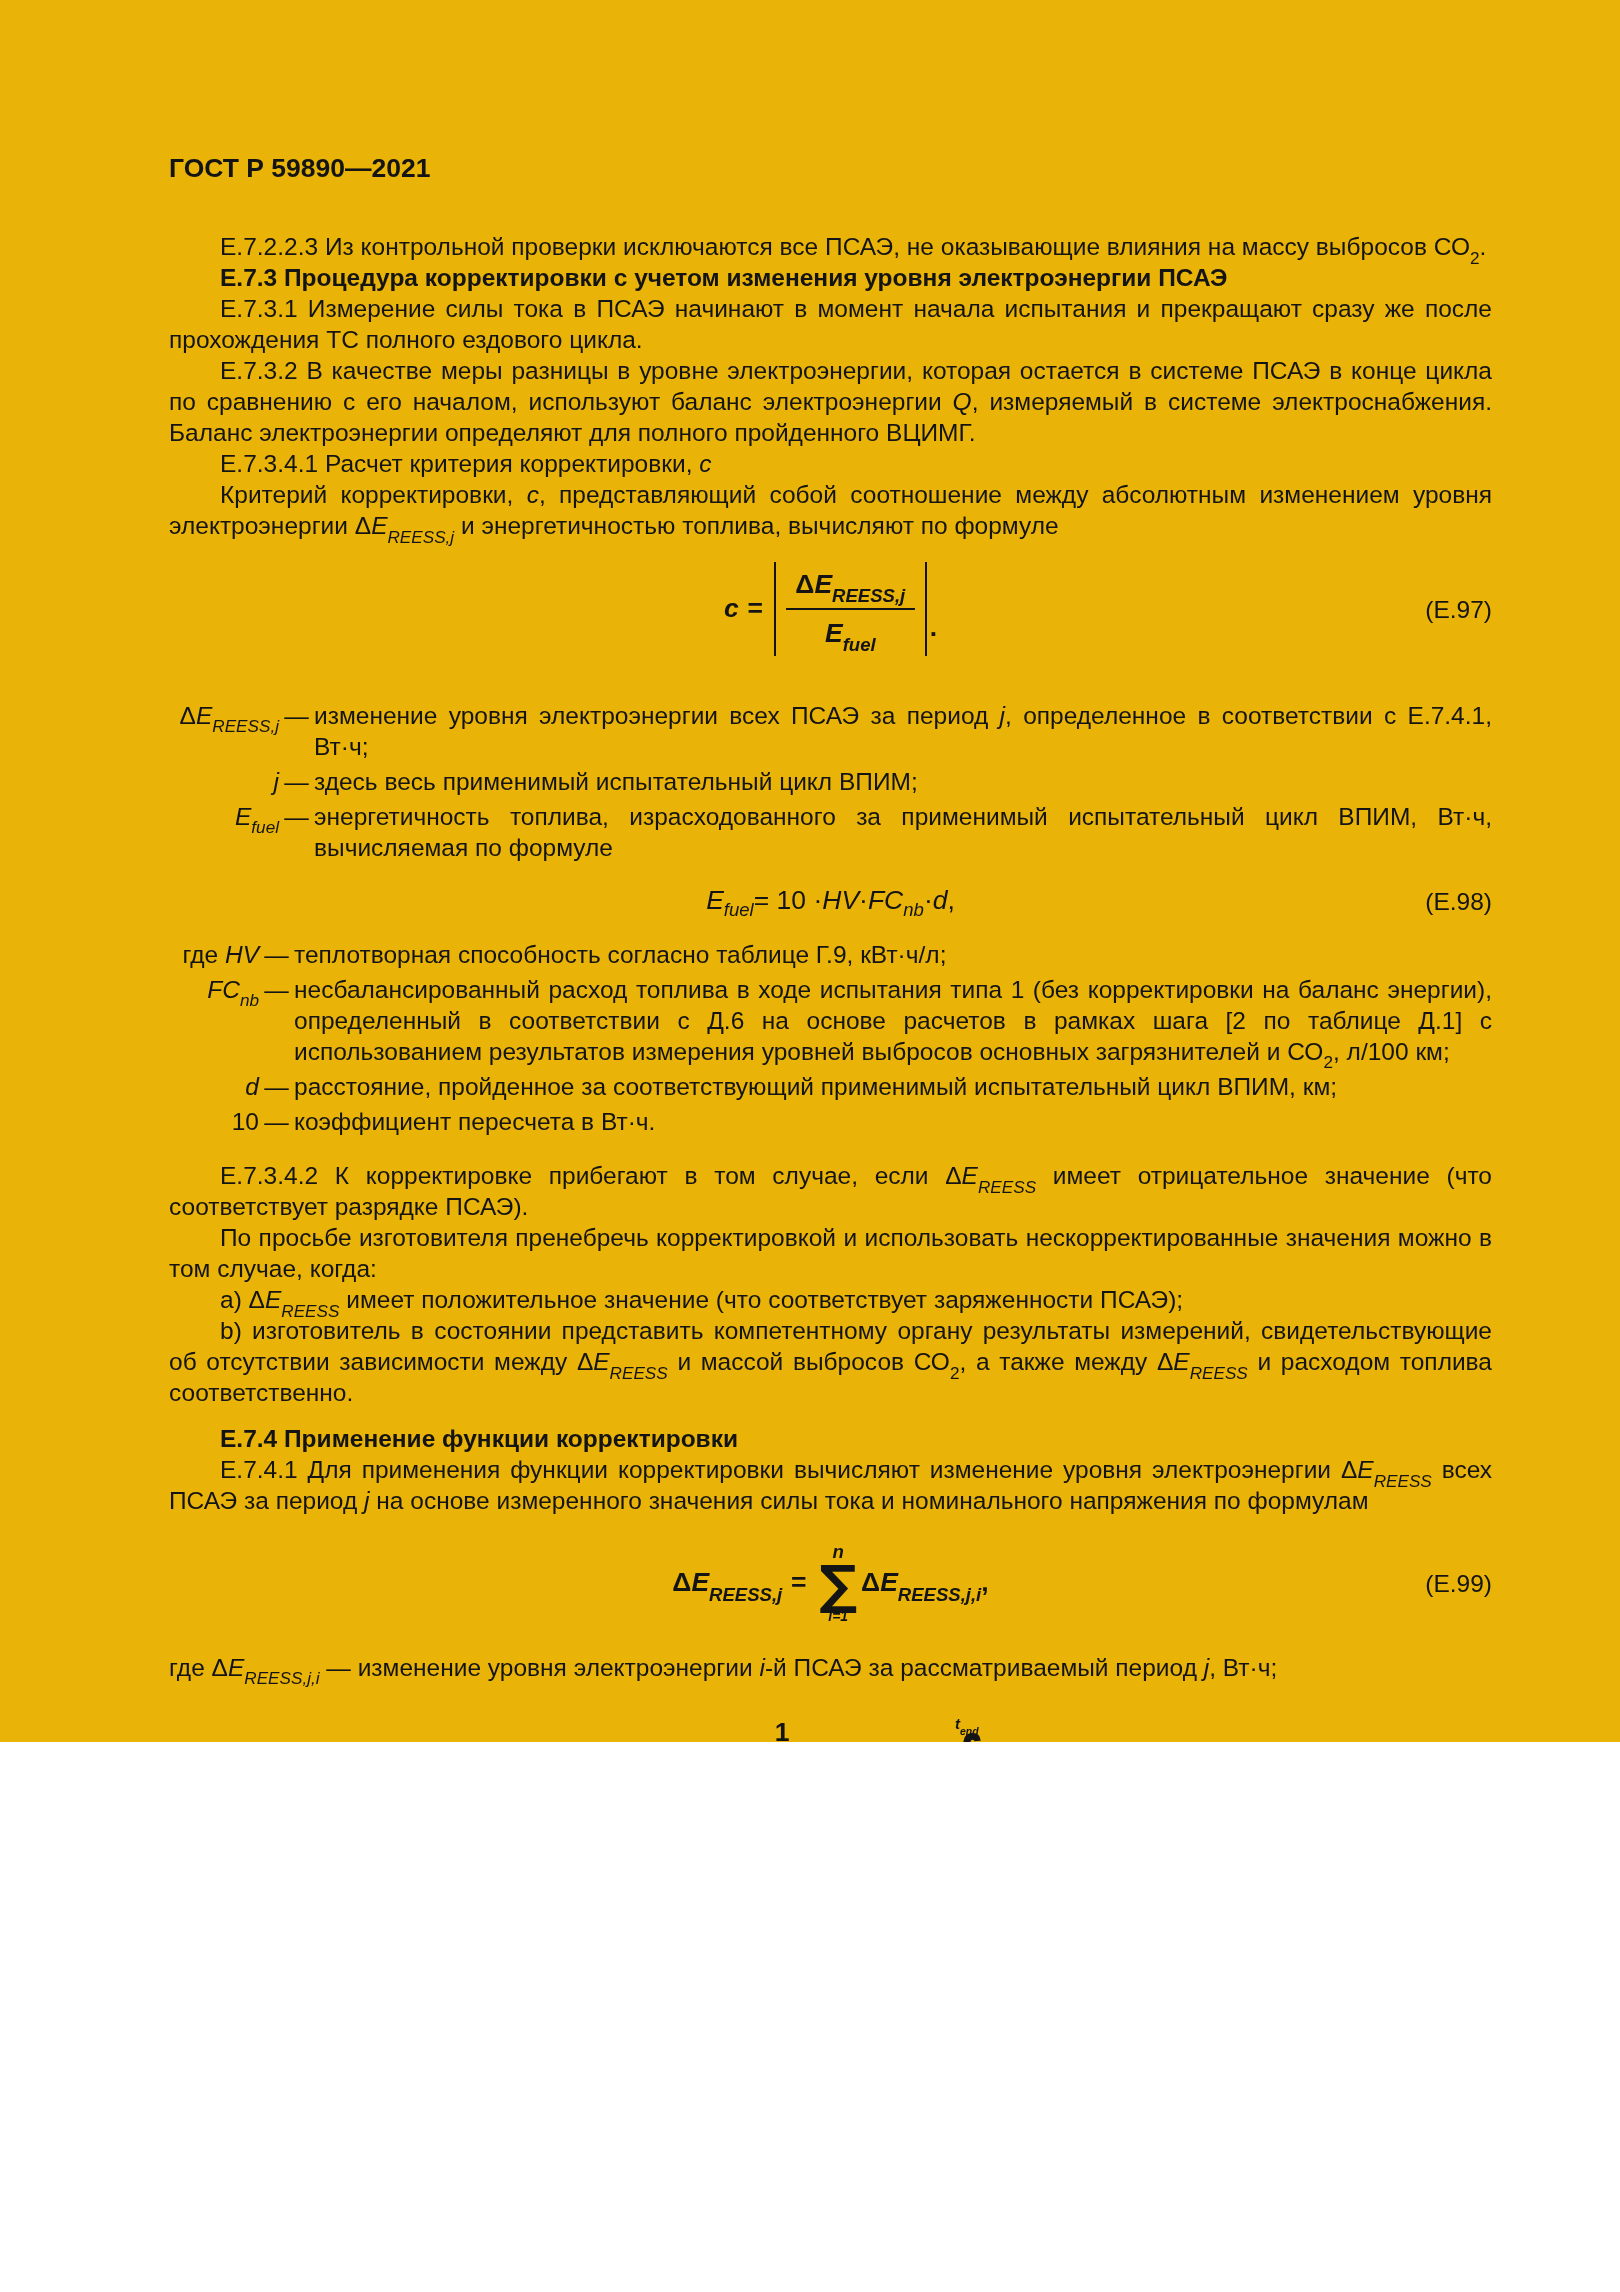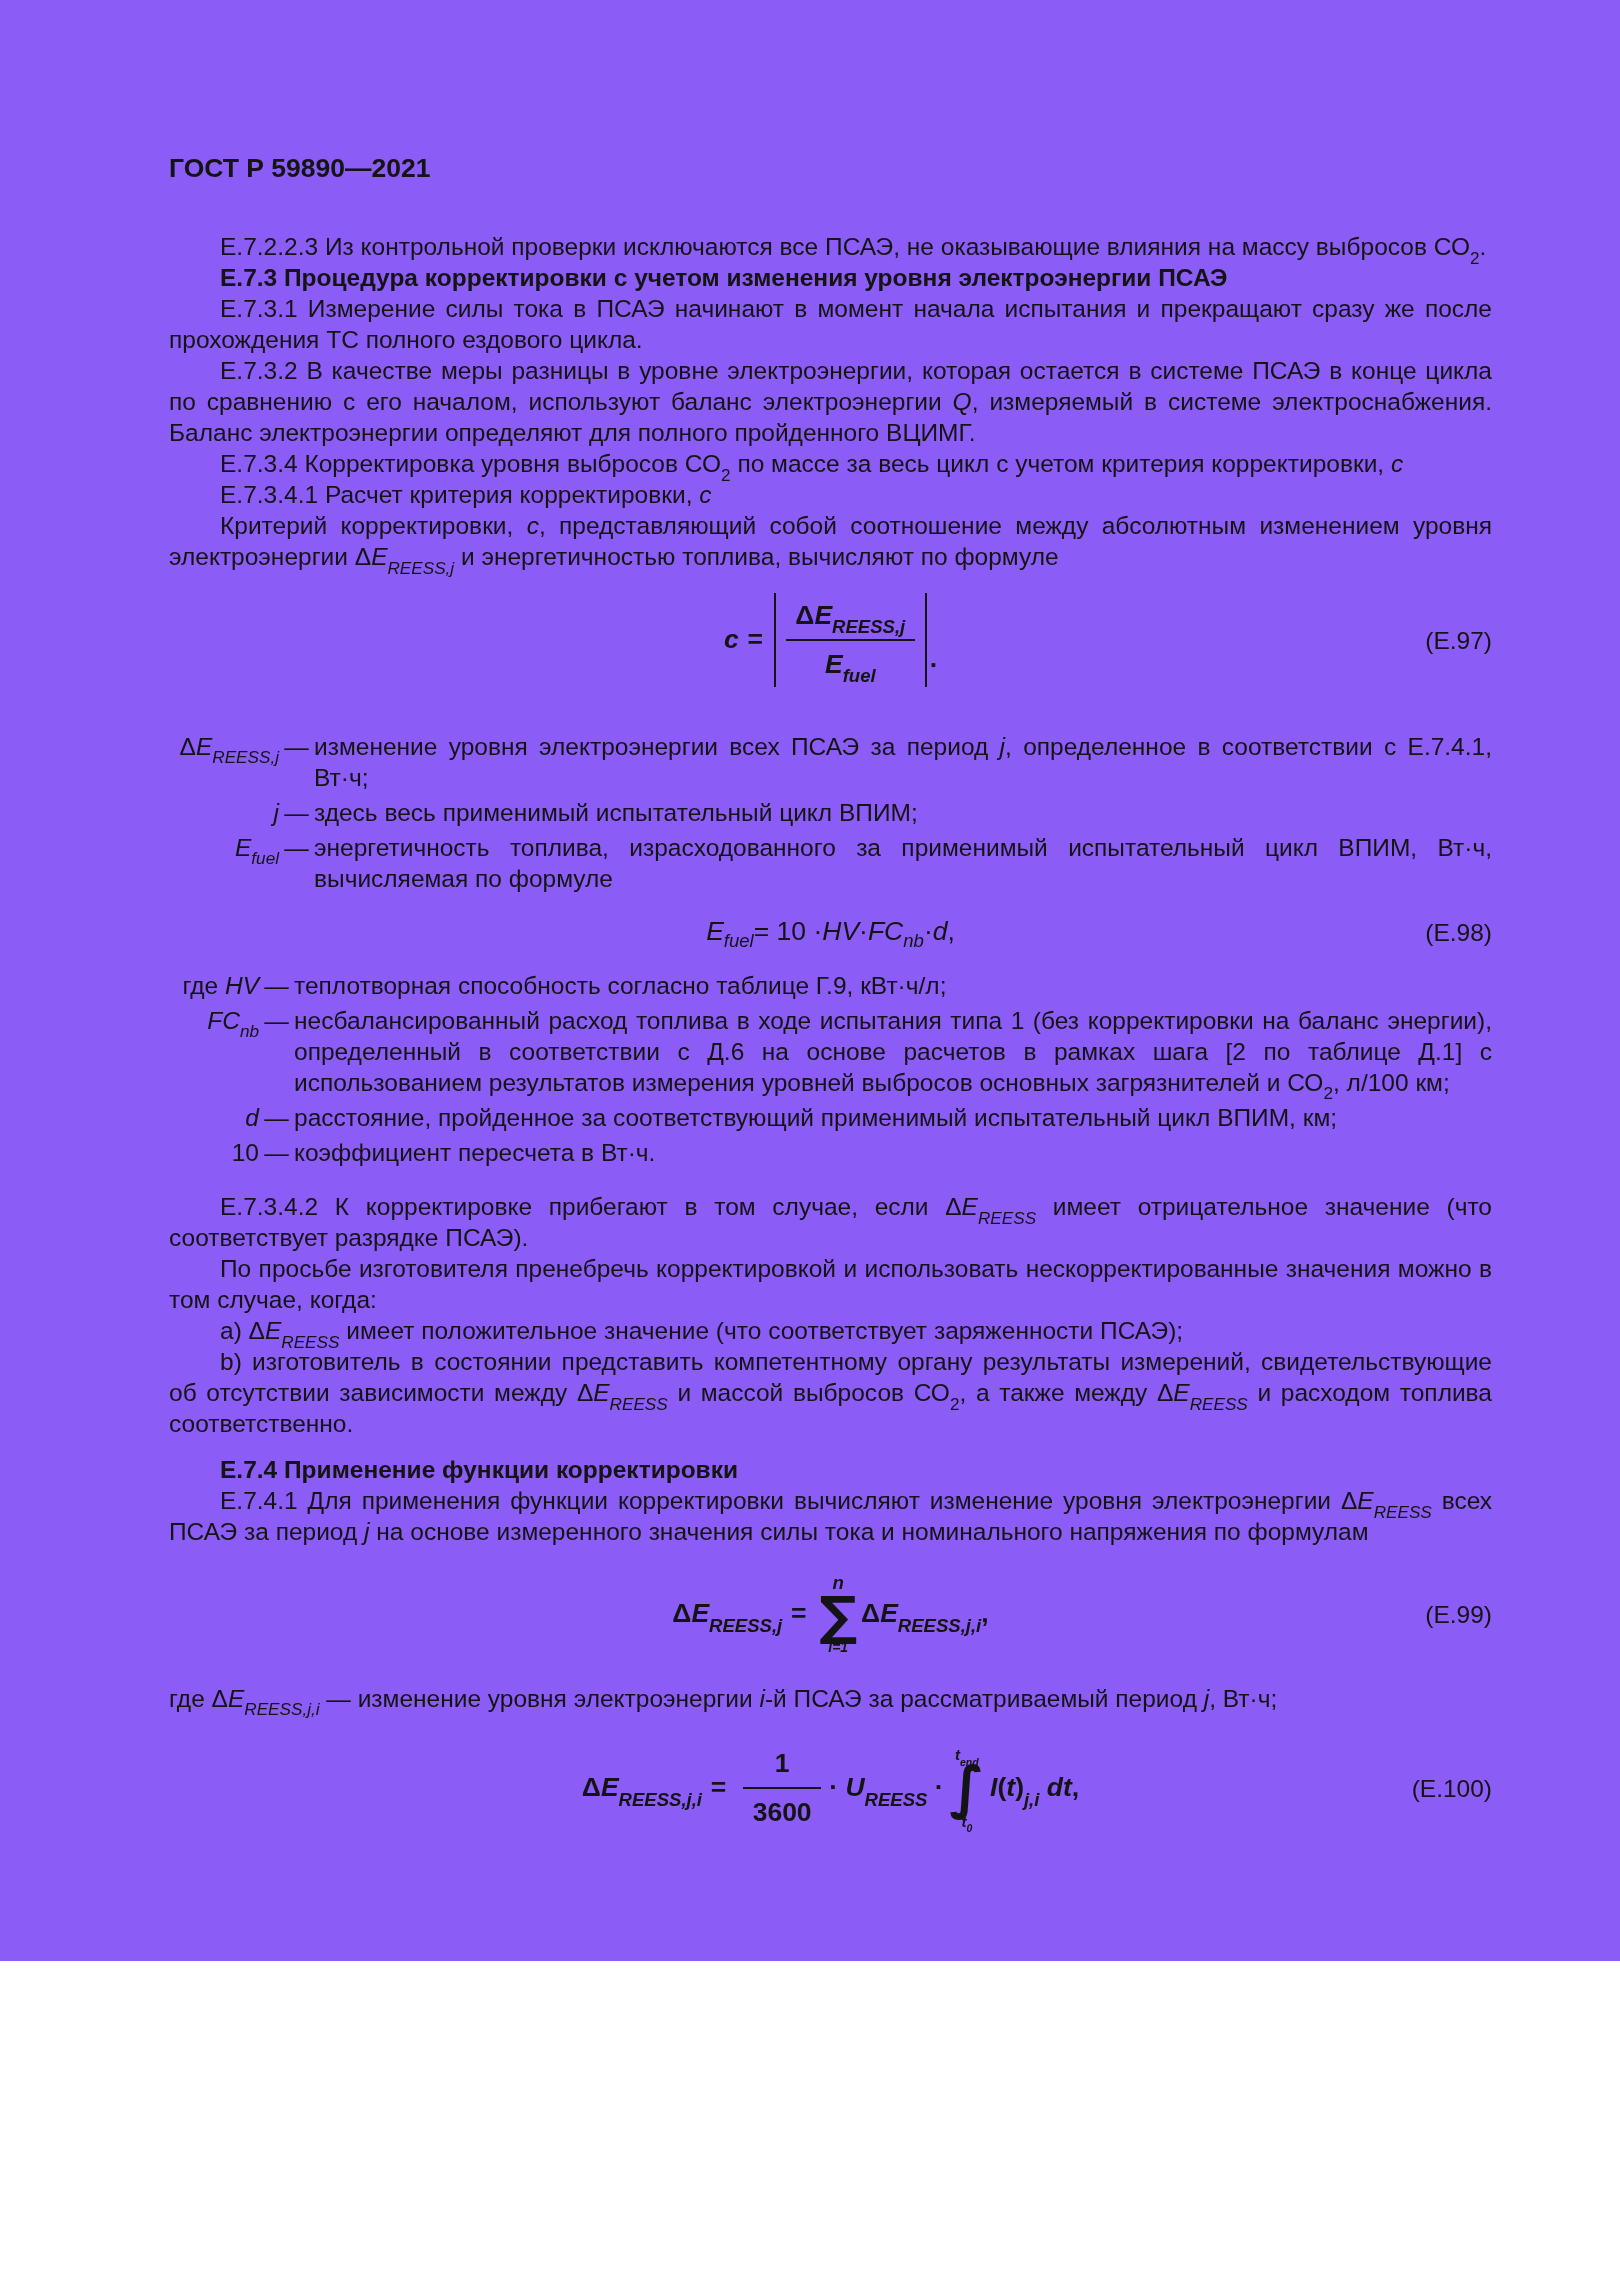--- a/index.html
+++ b/index.html
@@ -1,21 +1,21 @@
 <!DOCTYPE html>
 <html><head>
 <meta charset="utf-8">
 <style>
   * { box-sizing: border-box; }
   html, body { margin: 0; padding: 0; background: #ffffff; }
   .page {
     position: relative;
     width: 1620px;
-    height: 1961px;
-    background: #8b5cf6;
+    height: 1742px;
+    background: #eab308;
     color: #141414;
     font-family: "Liberation Sans", sans-serif;
     font-size: 24.5px;
     line-height: 31px;
     overflow: hidden;
   }
   .content {
     position: absolute;
     left: 169px;
     top: 153px;
@@ -139,21 +139,20 @@
   <div class="content">
 
     <div class="doc-header">ГОСТ Р 59890—2021</div>
 
     <p class="para"><span class="seg-n">Е.7.2.2.3 Из контрольной проверки исключаются все ПСАЭ, не оказывающие влияния на массу выбросов СО</span><span class="seg-sub">2</span><span class="seg-n">.</span></p>
 
     <p class="para heading">Е.7.3 Процедура корректировки с учетом изменения уровня электроэнергии ПСАЭ</p>
 
     <p class="para"><span class="seg-n">Е.7.3.1 Измерение силы тока в ПСАЭ начинают в момент начала испытания и прекращают сразу же после прохождения ТС полного ездового цикла.</span></p>
     <p class="para"><span class="seg-n">Е.7.3.2 В качестве меры разницы в уровне электроэнергии, которая остается в системе ПСАЭ в конце цикла по сравнению с его началом, используют баланс электроэнергии </span><span class="seg-i">Q</span><span class="seg-n">, измеряемый в системе электроснабжения. Баланс электроэнергии определяют для полного пройденного ВЦИМГ.</span></p>
-    <p class="para"><span class="seg-n">Е.7.3.4 Корректировка уровня выбросов СО</span><span class="seg-sub">2</span><span class="seg-n"> по массе за весь цикл с учетом критерия корректировки, </span><span class="seg-i">c</span></p>
     <p class="para"><span class="seg-n">Е.7.3.4.1 Расчет критерия корректировки, </span><span class="seg-i">c</span></p>
     <p class="para"><span class="seg-n">Критерий корректировки, </span><span class="seg-i">c</span><span class="seg-n">, представляющий собой соотношение между абсолютным изменением уровня электроэнергии Δ</span><span class="seg-i">E</span><span class="seg-isub">REESS,j</span><span class="seg-n"> и энергетичностью топлива, вычисляют по формуле</span></p>
 
     <div class="formula-block fb-e97">
       <div class="formula f-bold">
         <span><span class="seg-i">c</span></span>
         <span class="f-eq">=</span>
         <span class="abs-bars">
           <span class="frac">
             <span class="frac-num"><span class="seg-n">Δ</span><span class="seg-i">E</span><span class="seg-isub">REESS,j</span></span>

